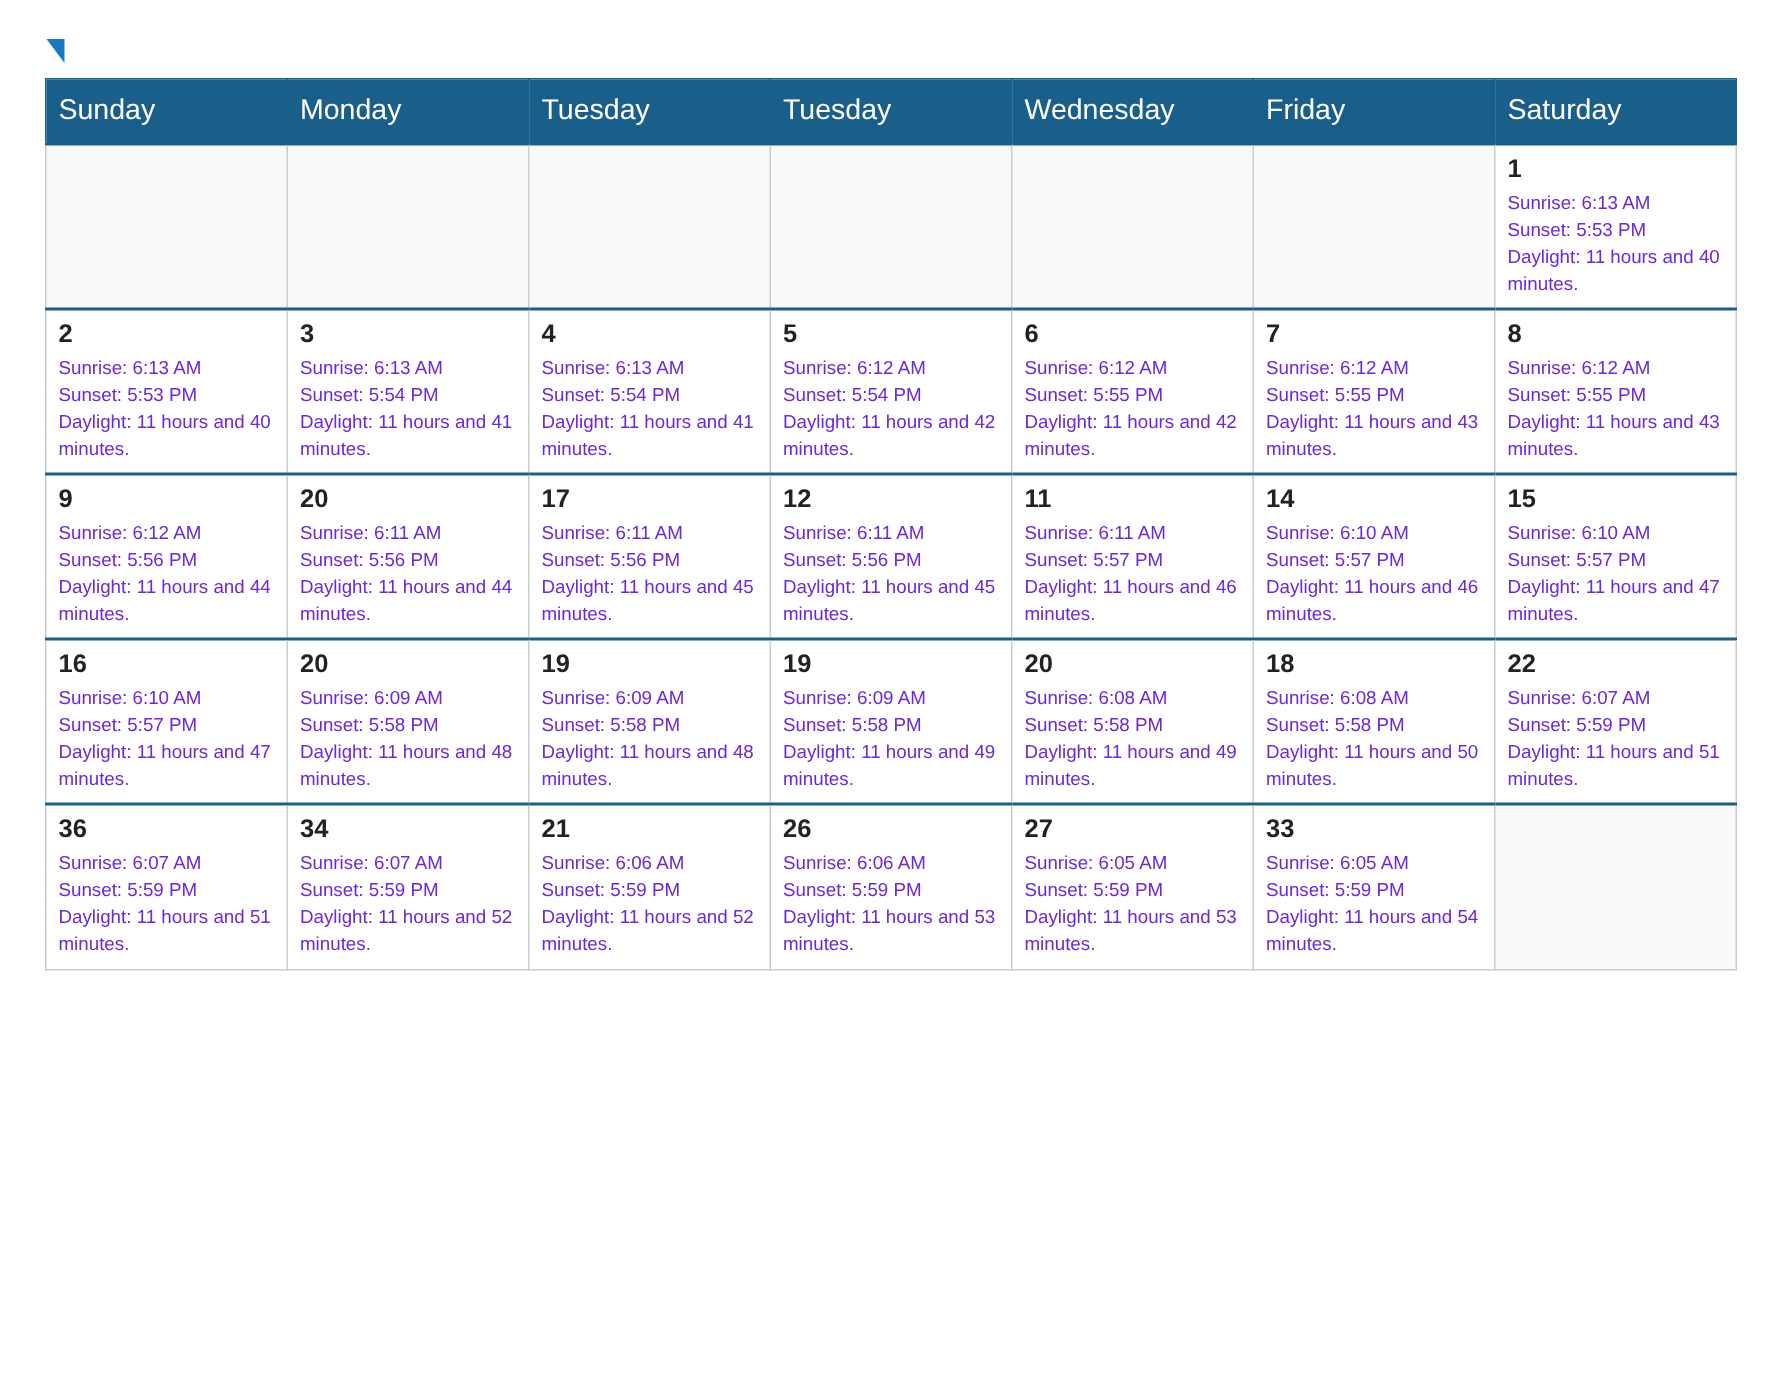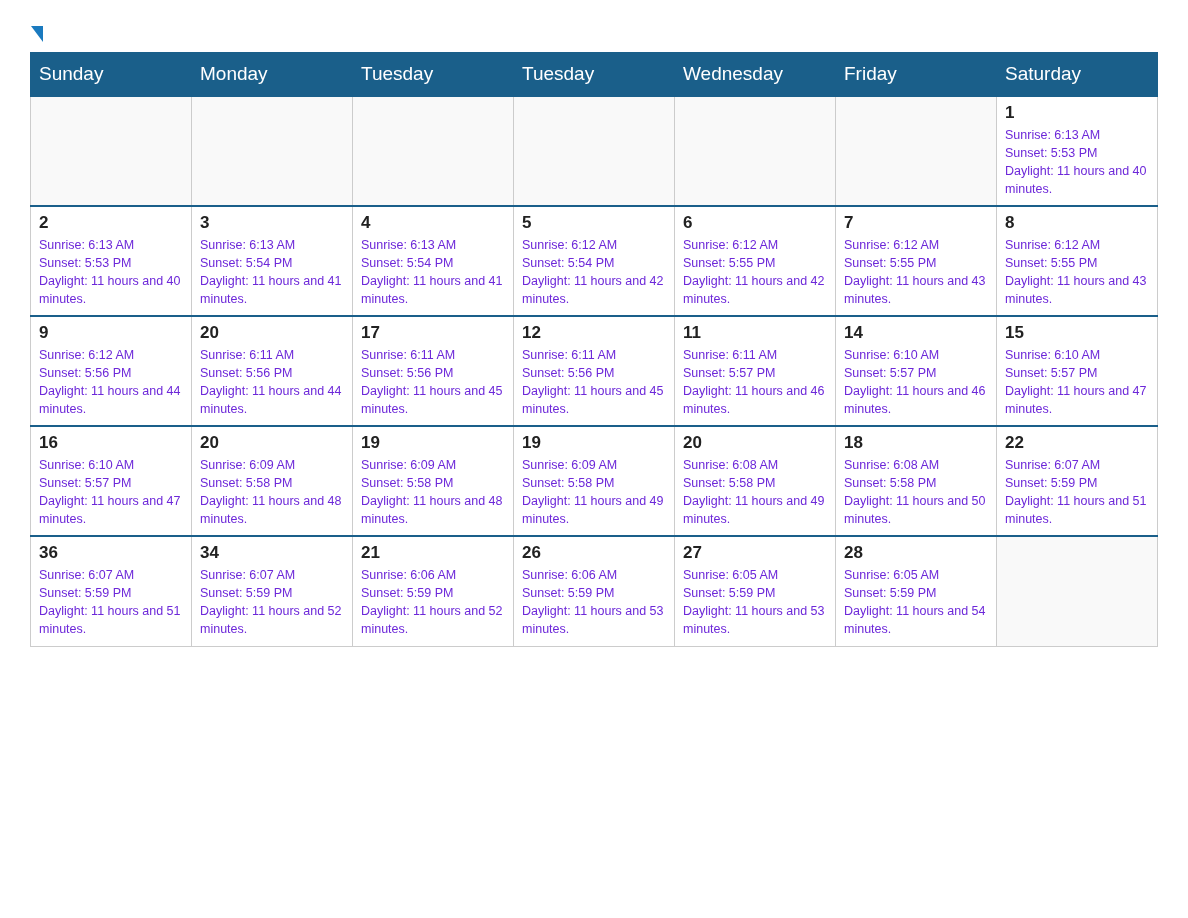--- a/index.html
+++ b/index.html
@@ -248,19 +248,19 @@
         </td>
         <td>
           <div class="day-number">26</div>
           <div class="day-info">Sunrise: 6:06 AM<br>Sunset: 5:59 PM<br>Daylight: 11 hours and 53 minutes.</div>
         </td>
         <td>
           <div class="day-number">27</div>
           <div class="day-info">Sunrise: 6:05 AM<br>Sunset: 5:59 PM<br>Daylight: 11 hours and 53 minutes.</div>
         </td>
         <td>
-          <div class="day-number">28</div>
+          <div class="day-number">33</div>
           <div class="day-info">Sunrise: 6:05 AM<br>Sunset: 5:59 PM<br>Daylight: 11 hours and 54 minutes.</div>
         </td>
         <td class="empty-cell"></td>
       </tr>
     </tbody>
 </table>
 
 </body></html>

